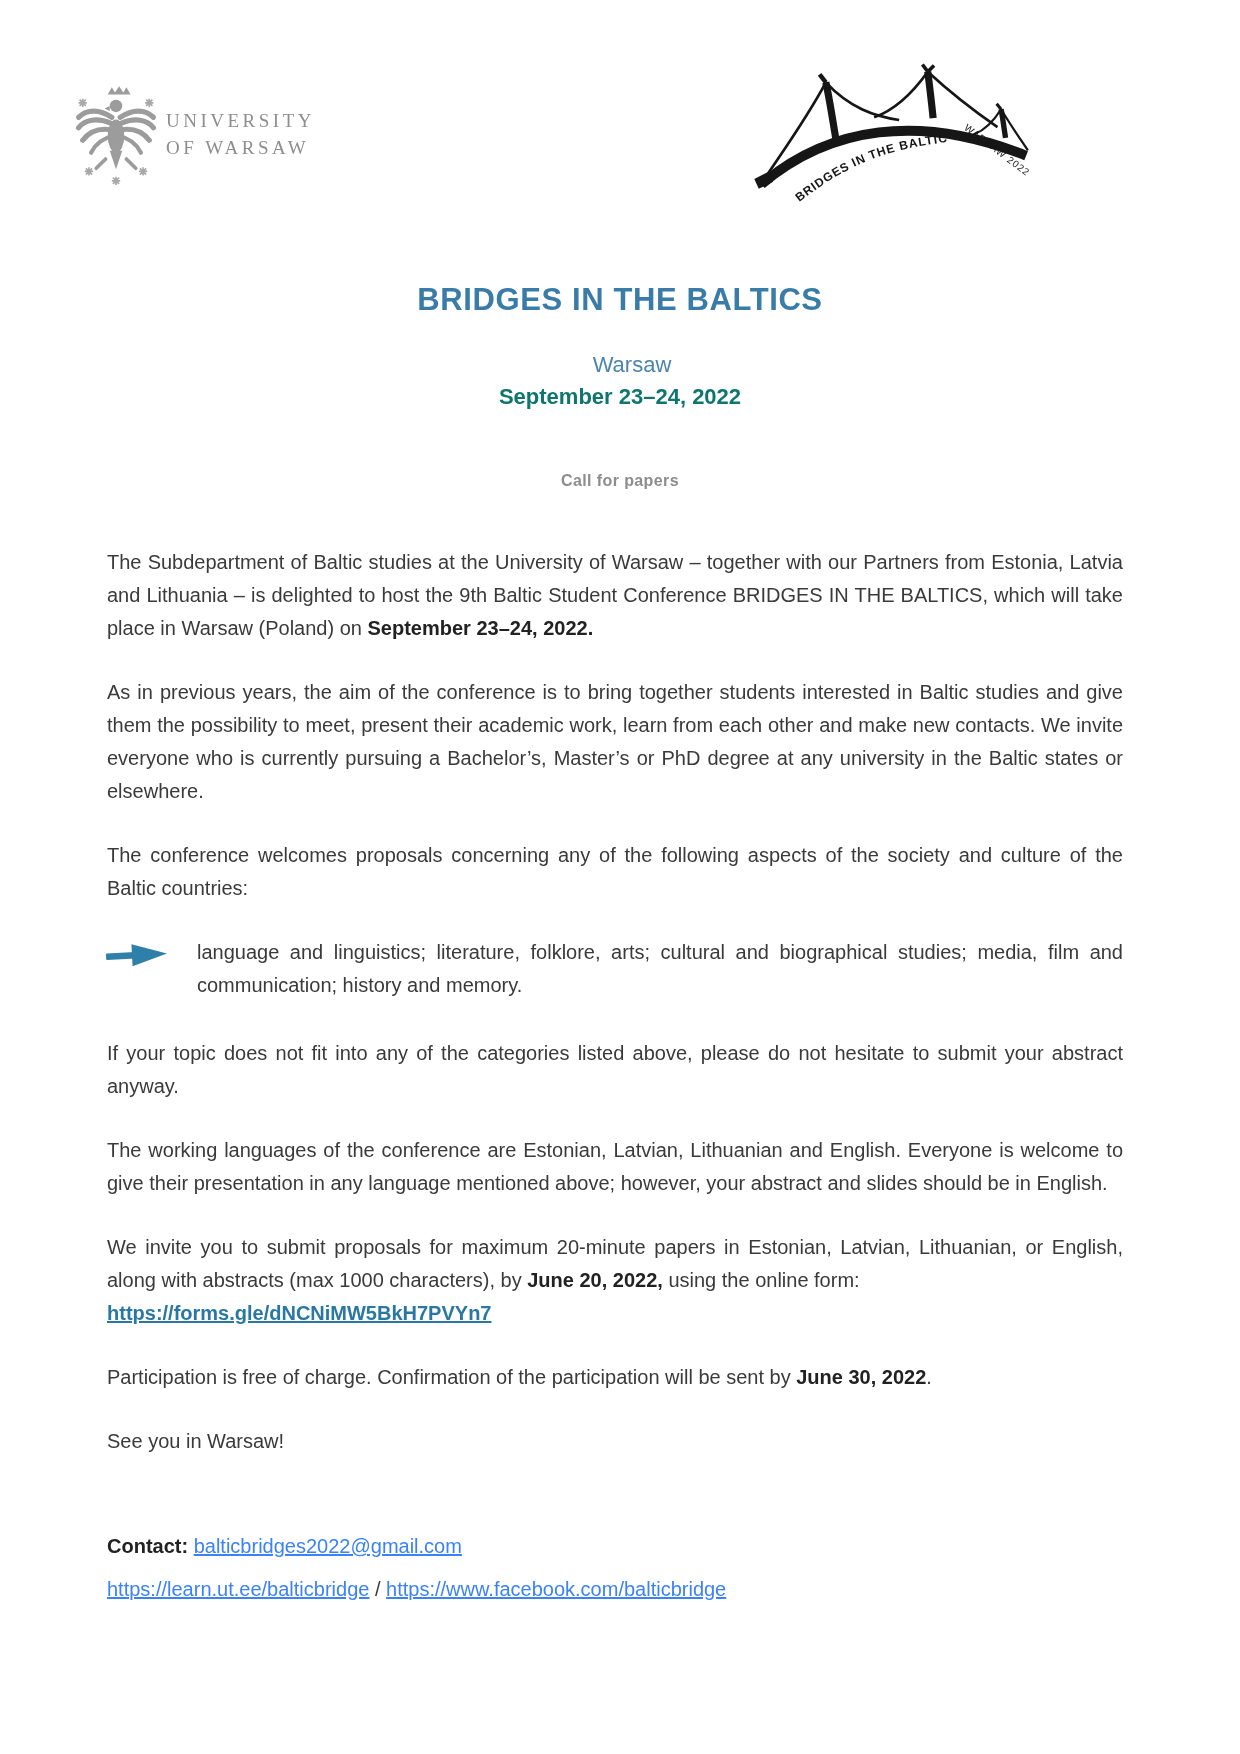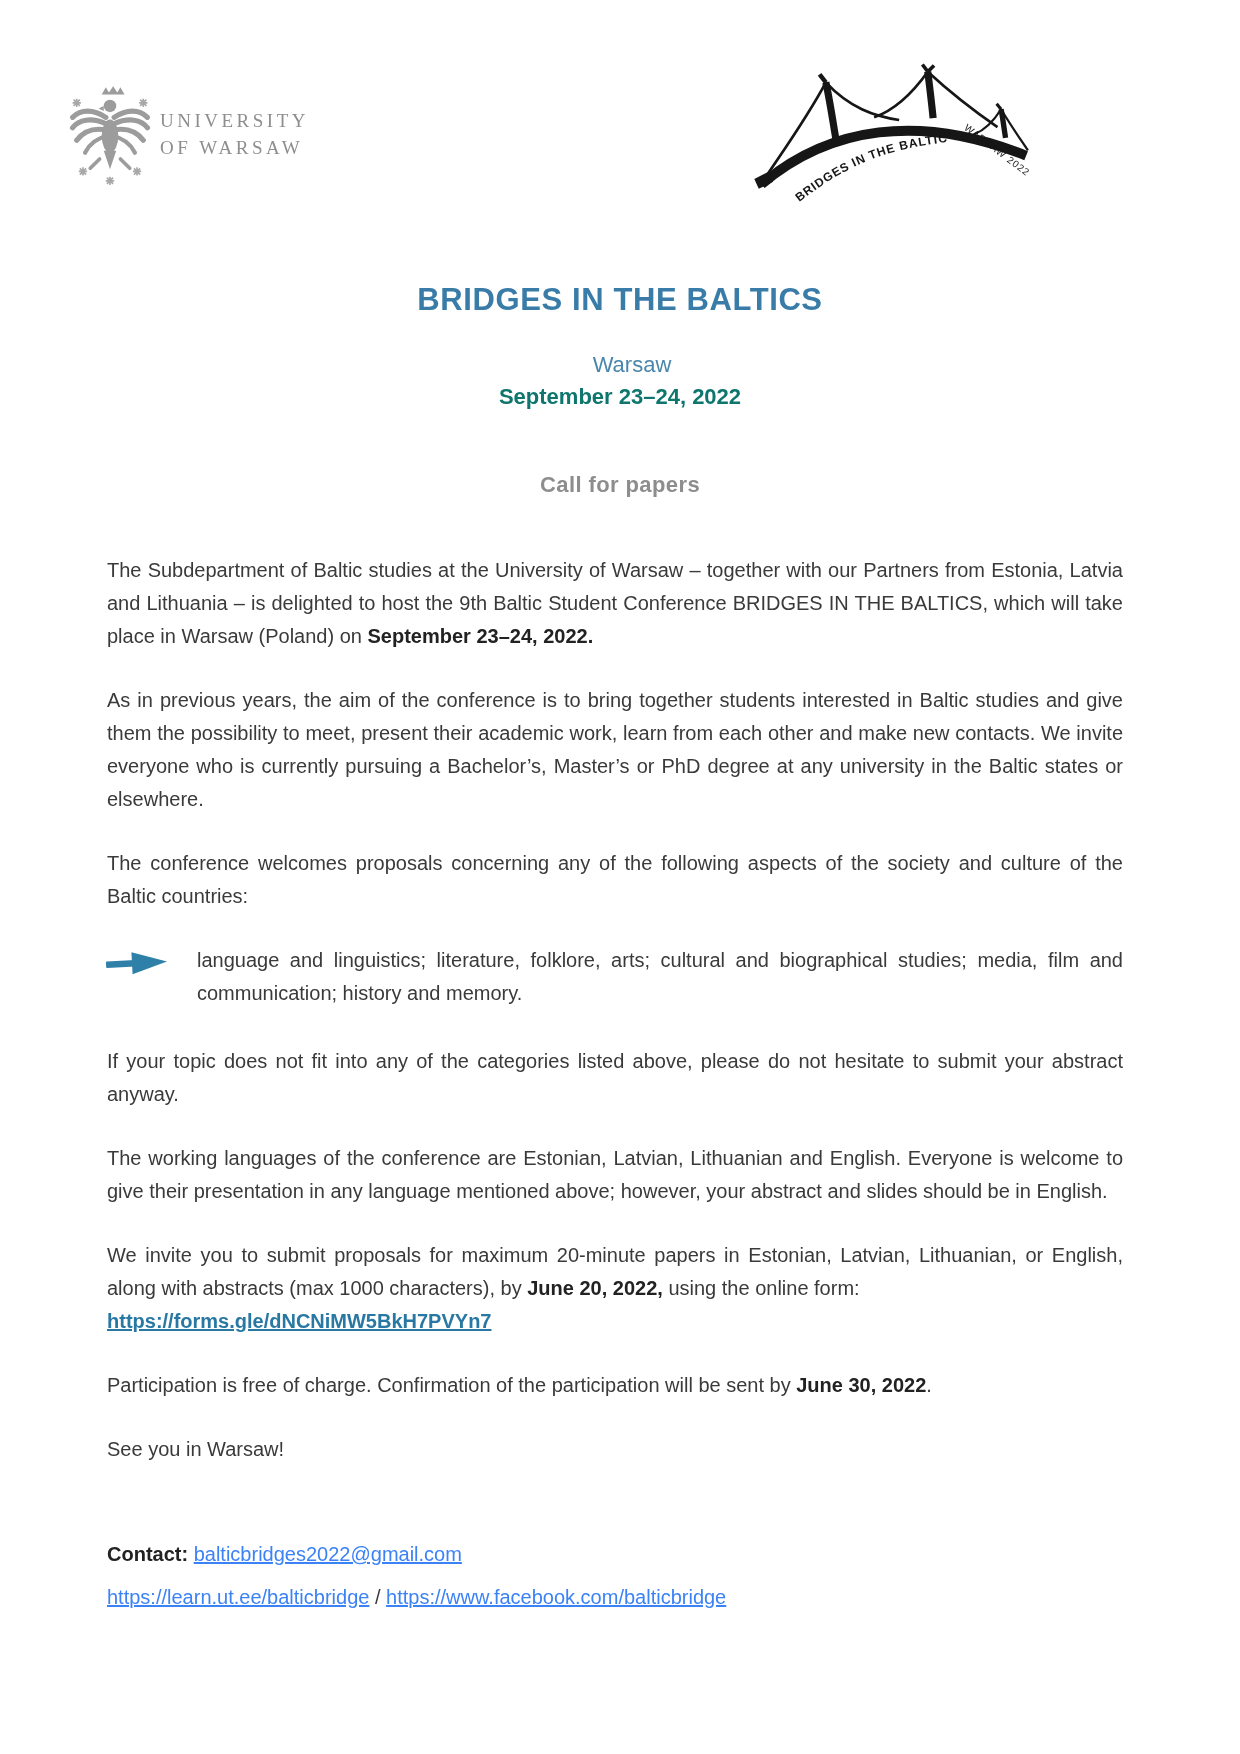--- a/index.html
+++ b/index.html
@@ -10,21 +10,21 @@
     height: 1754px;
     margin: 0 auto;
     background: #ffffff;
     font-family: "Liberation Sans", sans-serif;
     color: #3a3a3a;
     overflow: hidden;
   }
   
   .header { position: relative; height: 232px; }
   .uw-logo {
-    position: absolute; left: 66px; top: 82px;
+    position: absolute; left: 72px; top: 82px;
     display: flex; align-items: center; gap: 6px;
   }
   .uw-logo-text {
     font-family: "Liberation Serif", serif;
     font-size: 19px; line-height: 27px;
     letter-spacing: 3.5px;
     color: #8e8e8e;
   }
   .bb-logo { position: absolute; top: 52px; right: 192px; width: 312px; height: 152px; }
   
@@ -32,21 +32,21 @@
   .main-title {
     margin-top: 50px;
     font-size: 31px; font-weight: 700;
     letter-spacing: 0.6px;
     color: #3a7ca8;
   }
   .city { margin-top: 34px; font-size: 22px; color: #4a86ac; padding-left: 24px; }
   .dates { margin-top: 6px; font-size: 22px; color: #0f766e; font-weight: bold; }
   .cfp {
     margin-top: 62px;
-    font-size: 22px; font-weight: 700;
+    font-size: 16px; font-weight: 700;
     letter-spacing: 0.4px;
     color: #8d8d8d;
   }
   
   .content {
     margin: 56px 117px 0 107px;
     font-size: 20px;
     line-height: 33px;
     text-align: justify;
   }

